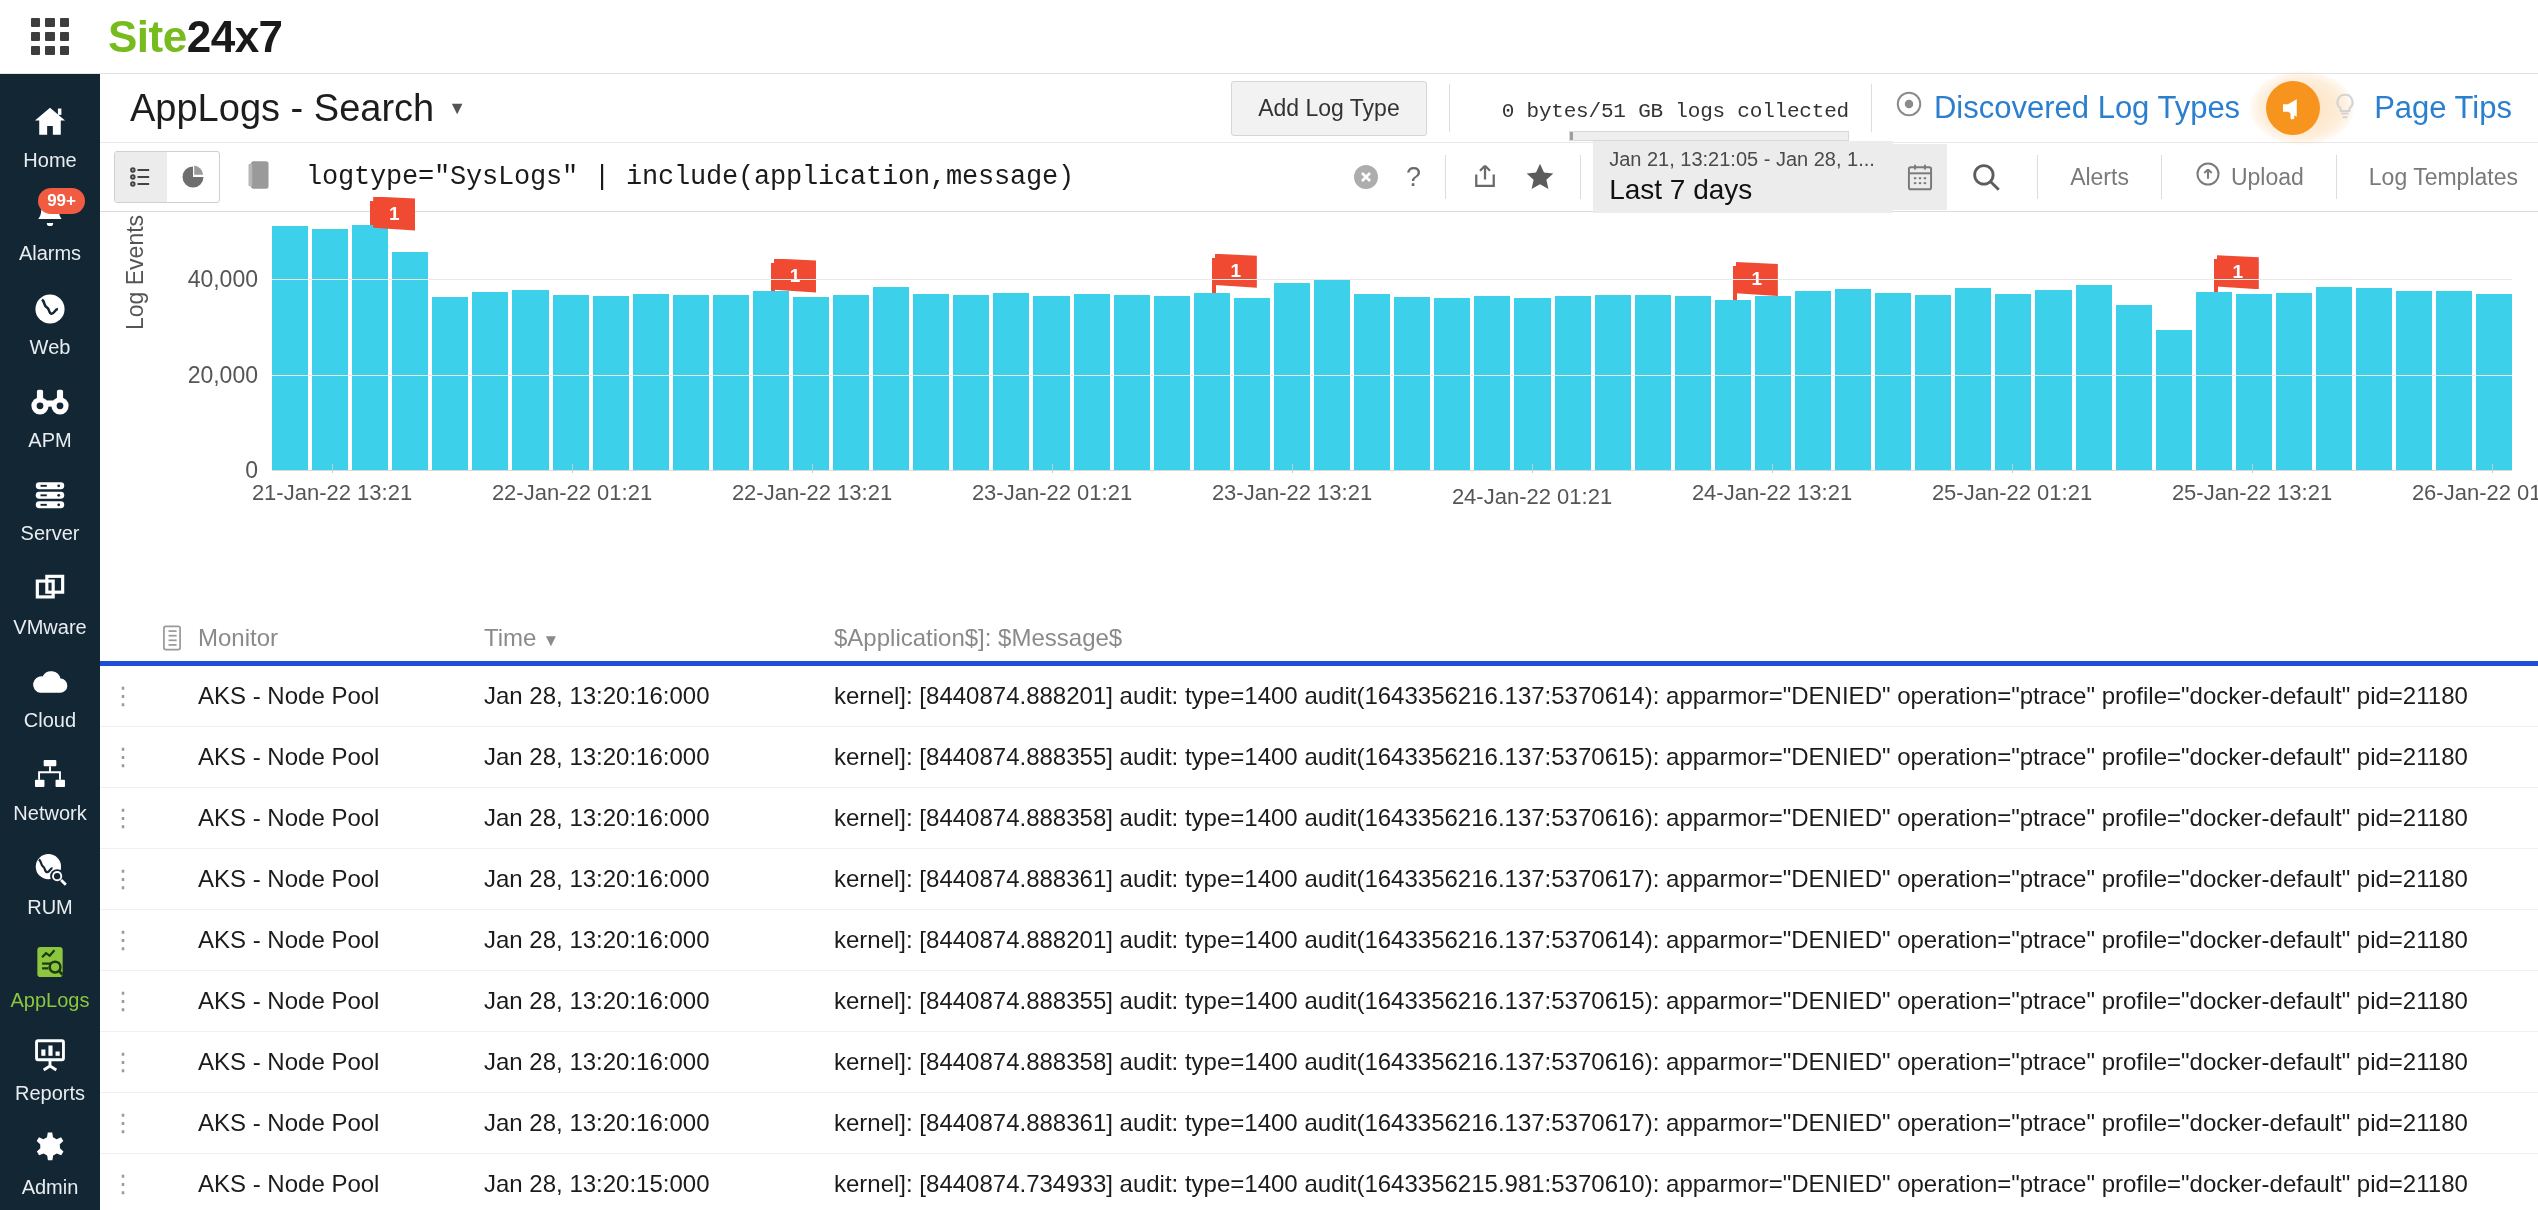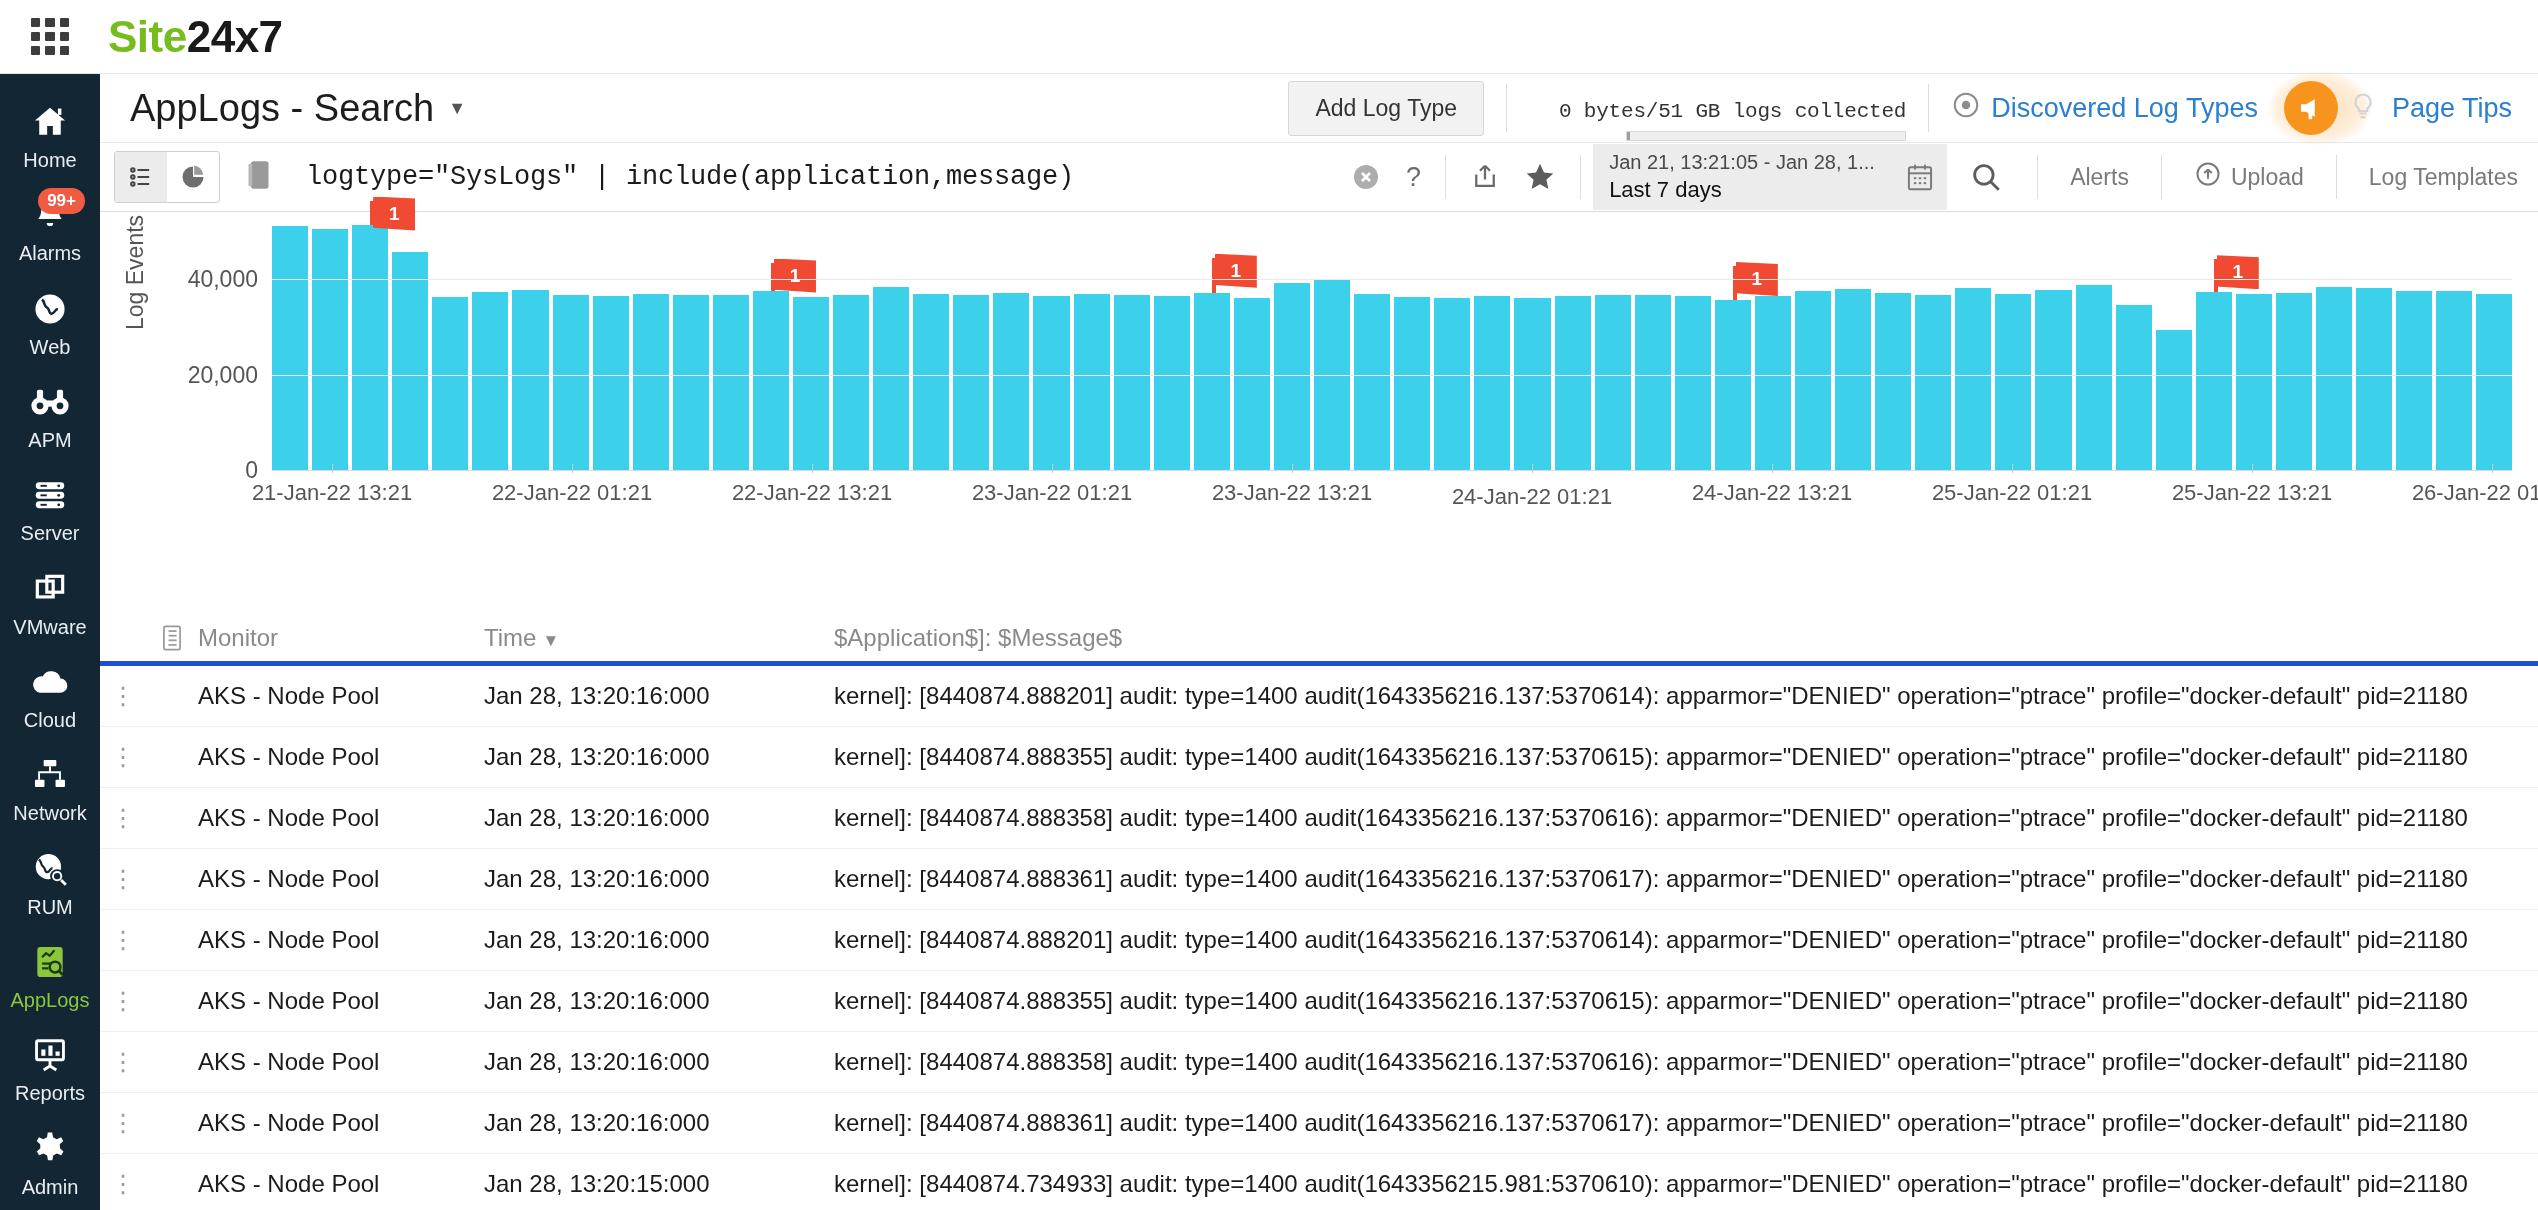--- a/index.html
+++ b/index.html
@@ -55,21 +55,21 @@
   .headright { margin-left: auto; display: flex; align-items: center; padding-right: 26px; gap: 0; }
   .addlogbtn {
     background: #f2f2f2; border: 1px solid #d6d6d6; border-radius: 3px;
     font-size: 23px; color: #333; padding: 13px 26px; cursor: pointer; white-space: nowrap;
   }
   .vdiv { width: 1px; height: 48px; background: #ddd; margin: 0 22px; }
   .quota { display: flex; flex-direction: column; align-items: flex-end; min-width: 290px; margin-top: 24px; }
   .quota .qtext { font-size: 21px; color: #333; white-space: nowrap; }
   .quota .qbar { margin-top: 8px; width: 280px; height: 10px; background: #eee; border: 1px solid #d8d8d8; position: relative; }
   .quota .qbar i { position: absolute; left: 0; top: 0; bottom: 0; width: 4px; background: #9e9e9e; display: block; }
-  .lnkblue { color: #2a7fce; font-size: 27px; cursor: pointer; white-space: nowrap; display: flex; align-items: center; gap: 10px; }
+  .lnkblue { color: #2a7fce; font-size: 31px; cursor: pointer; white-space: nowrap; display: flex; align-items: center; gap: 10px; }
   .eye { color: #8b8b8b; }
   .tipwrap { position: relative; display: flex; align-items: center; margin-left: 26px; }
   .tiphalo {
     position: absolute; left: -16px; top: 50%; transform: translateY(-50%);
     width: 104px; height: 74px; border-radius: 50%;
     background: radial-gradient(ellipse at center, rgba(247,148,29,0.30) 0%, rgba(247,148,29,0.16) 55%, rgba(247,148,29,0) 75%);
   }
   .tipbadge {
     position: relative; width: 54px; height: 54px; border-radius: 50%;
     background: #f7941d; display: flex; align-items: center; justify-content: center;
@@ -90,21 +90,21 @@
     white-space: nowrap; letter-spacing: -0.2px;
   }
   .qright { margin-left: auto; display: flex; align-items: center; height: 70px; }
   .qicon { padding: 0 12px; color: #9a9a9a; cursor: pointer; display: flex; align-items: center; }
   .qsep { width: 1px; height: 44px; background: #ddd; margin: 0 12px; }
   .daterange {
     background: #ececec; padding: 7px 16px; display: flex; flex-direction: column; justify-content: space-between;
     min-width: 300px; cursor: pointer;
   }
   .daterange .r1 { font-size: 20px; color: #4a4a4a; white-space: nowrap; }
-  .daterange .r2 { font-size: 22px; color: #111; margin-top: 3px; }
+  .daterange .r2 { font-size: 28px; color: #111; margin-top: 3px; }
   .calbtn { background: #ececec; padding: 0 12px; height: 66px; display: flex; align-items: center; cursor: pointer; }
   .qlink { font-size: 23px; color: #7a7a7a; padding: 0 20px; cursor: pointer; display: flex; align-items: center; gap: 9px; white-space: nowrap; }
 
   
   .chartzone { position: relative; height: 310px; width: 2438px; }
   .ylabel {
     position: absolute; left: 22px; top: 118px; transform: rotate(-90deg); transform-origin: left top;
     font-size: 23px; color: #555; white-space: nowrap;
   }
   .chart { position: absolute; left: 172px; top: 10px; width: 2240px; height: 248px; }

